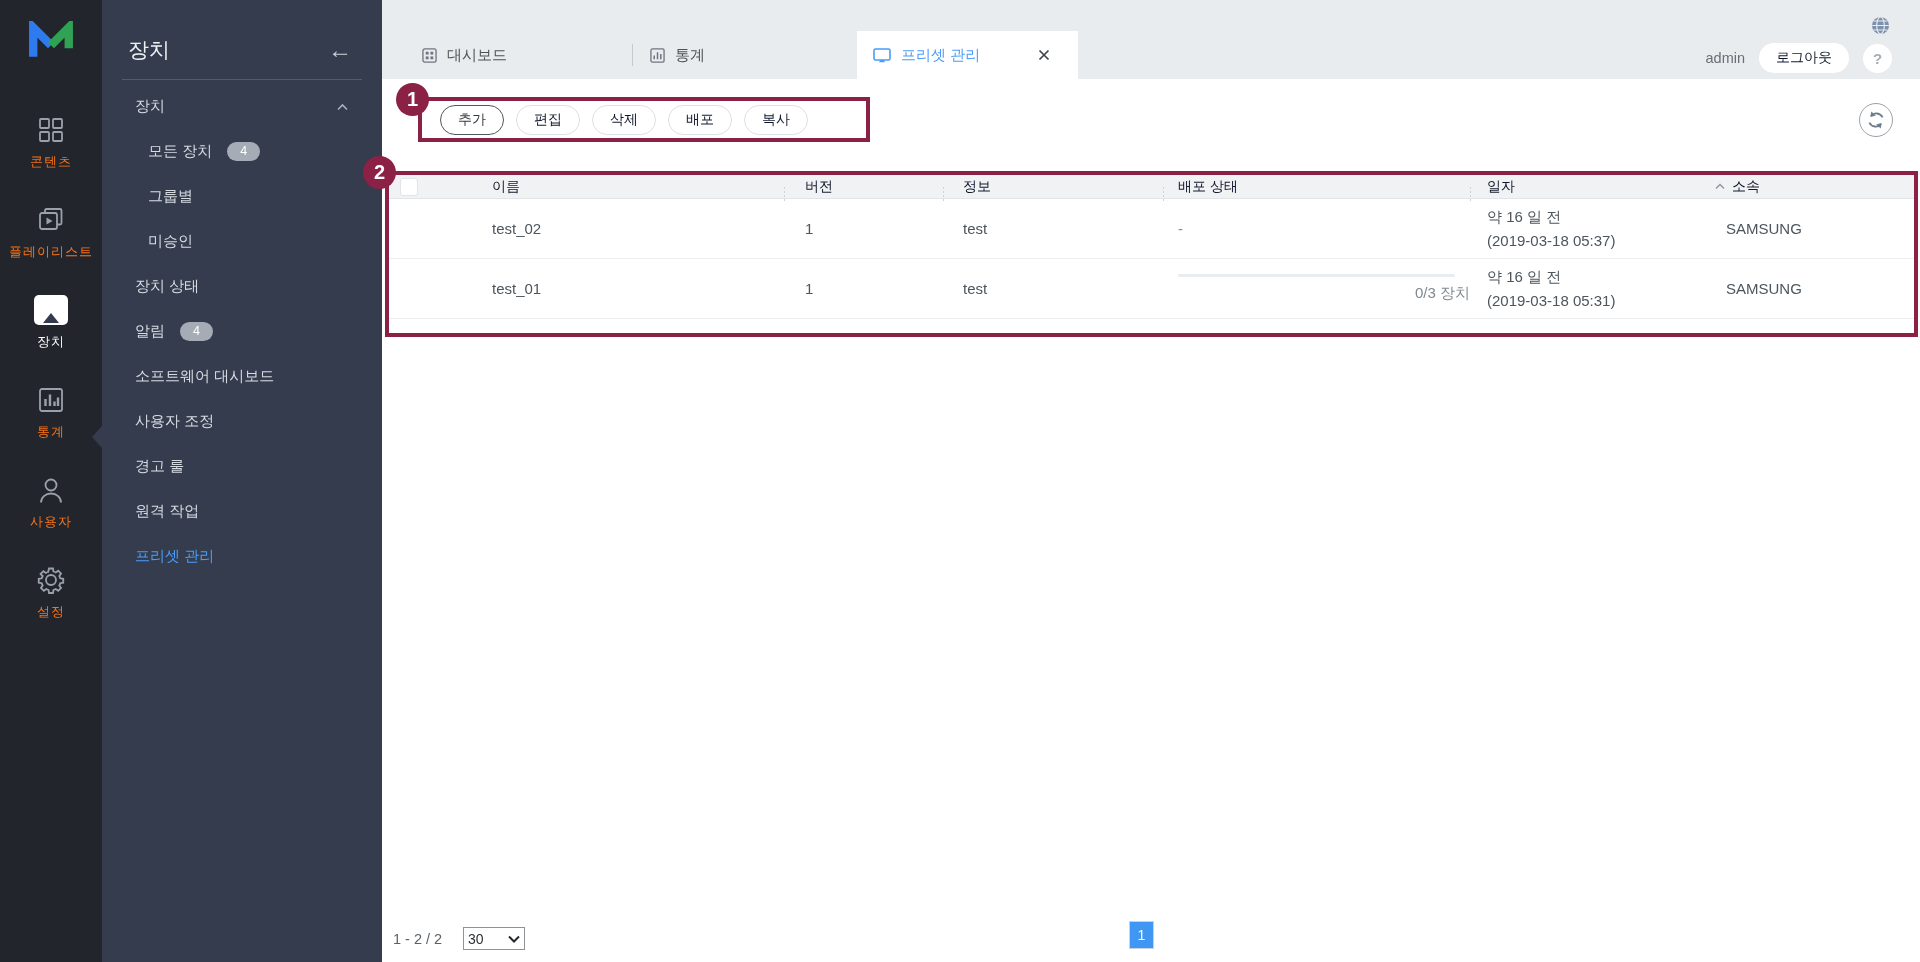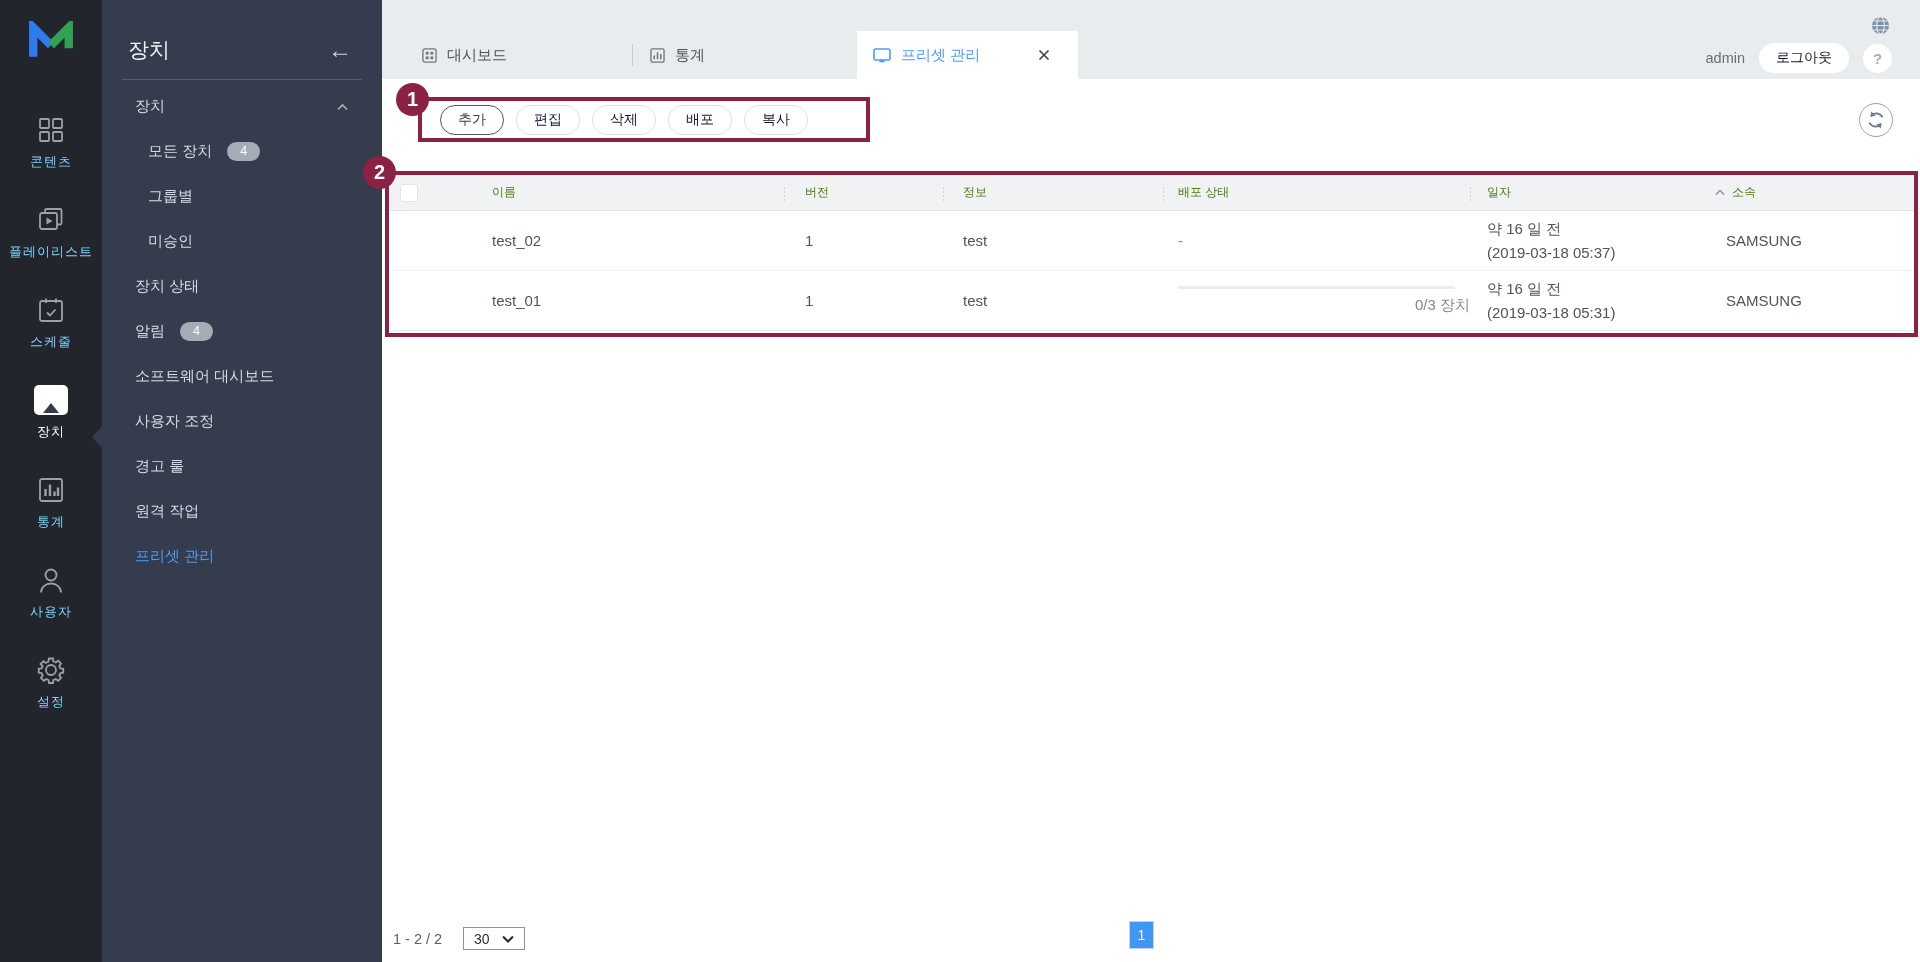--- a/index.html
+++ b/index.html
@@ -5,21 +5,21 @@
   * { box-sizing: border-box; margin: 0; padding: 0; }
   html,body { width:1920px; height:962px; overflow:hidden; }
   body { display:flex; background:#fff; font-family:"Liberation Sans","DejaVu Sans",sans-serif; }
 
   
   .iconbar { width:102px; background:#22262c; flex-shrink:0; display:flex; flex-direction:column; align-items:center; }
   .logo-box { margin-top:20px; height:40px; display:flex; align-items:center; }
   .ib-nav { margin-top:53px; width:100%; }
   .ib-item { height:90px; display:flex; flex-direction:column; align-items:center; cursor:pointer; }
   .ib-icon { width:36px; height:34px; display:flex; align-items:center; justify-content:center; position:relative; }
-  .ib-label { margin-top:6px; font-size:13px; color:#7dd3fc; letter-spacing:1px; }
+  .ib-label { margin-top:6px; font-size:13px; color:#f97316; letter-spacing:1px; }
   .ib-item.active .ib-label { color:#fff; }
   .device-tile { width:34px; height:30px; background:#fff; border-radius:5px; position:relative; }
   .device-tile .tri { position:absolute; left:50%; bottom:2px; transform:translateX(-50%); width:0; height:0;
         border-left:8px solid transparent; border-right:8px solid transparent; border-bottom:10px solid #333b4c; }
 
   
   .sidebar { width:280px; background:#343c4e; flex-shrink:0; position:relative; color:#dadfe5; }
   .sb-notch { position:absolute; left:-10px; top:426px; width:0; height:0;
         border-top:11px solid transparent; border-bottom:11px solid transparent; border-right:10px solid #343c4e; }
   .sb-header { display:flex; align-items:center; justify-content:space-between; padding:36px 30px 0 26px; }
@@ -67,39 +67,39 @@
   .anno-box1 { left:36px; top:18px; width:452px; height:45px; }
   .anno-box2 { left:3px; top:92px; right:2px; height:166px; }
   .anno-circle { position:absolute; width:33px; height:33px; border-radius:50%; background:#8b2144; color:#fff;
         font-size:20px; font-weight:bold; display:flex; align-items:center; justify-content:center; z-index:5; }
   .anno-c1 { left:14px; top:4px; }
   .anno-c2 { left:-19px; top:77px; }
 
   
   .tbl { position:absolute; left:5px; right:4px; top:96px; }
   .trow { display:grid; grid-template-columns:53px 344px 159px 220px 307px 230px 1fr; align-items:center; }
-  .thead { height:36px; background:#f0f2f4; color:#4d7c0f; font-size:12px; border-bottom:1px solid #e2e5e8; }
+  .thead { height:24px; background:#f0f2f4; color:#0f172a; font-size:14px; border-bottom:1px solid #e2e5e8; }
   .th { position:relative; height:100%; display:flex; align-items:center; }
   .th.sep::before { content:""; position:absolute; left:0; top:12px; width:1px; height:16px;
         background:repeating-linear-gradient(#cfd3d7 0 2px, transparent 2px 4px); }
   .checkbox { width:18px; height:18px; background:#fff; border:1px solid #e1e4e8; border-radius:3px; margin-left:13px; cursor:pointer; }
   .c-name { padding-left:52px; } .c-ver { padding-left:21px; } .c-info { padding-left:20px; }
   .c-status { padding-left:15px; } .c-date { padding-left:17px; } .c-org { padding-left:15px; }
   .td-org { padding-left:26px; }
   .sort-ic { margin-right:7px; display:flex; }
   .tr { height:60px; background:#fff; border-bottom:1px solid #eceef0; font-size:15px; color:#4d555d; }
   .dim { color:#82898f; }
   .date-cell { line-height:1.55; }
   .status-stack { display:flex; flex-direction:column; justify-content:center;text-align:right; }
   .progress-track { width:277px; height:3px; background:#e9edf0; border-radius:2px; margin-bottom:7px; }
 
   
   .pg-range { position:absolute; left:11px; top:852px; font-size:14.5px; color:#5b6167; }
   .pg-size { position:absolute; left:81px; top:848px; width:62px; height:23px; border:1px solid #8d9399; background:#fff;
-        display:flex; align-items:center; padding:0 10px; font-size:14px; color:#2c3136; cursor:pointer; }
+        display:flex; align-items:center; padding:0 4px; font-size:14px; color:#2c3136; cursor:pointer; }
   .pg-size .sel-chev { margin-left:auto; display:flex; }
   .pg-btn { position:absolute; left:748px; top:843px; width:23px; height:26px; background:#3f97f3; color:#fff;
         font-size:14px; display:flex; align-items:center; justify-content:center; box-shadow:0 0 0 1px #c4d3df; cursor:pointer; }
 </style>
 </head>
 <body>
 
 <div class="iconbar">
   <div class="logo-box">
     <svg width="46" height="38" viewBox="0 0 44 36">
@@ -121,30 +121,20 @@
     </div>
     <div class="ib-item">
       <div class="ib-icon">
         <svg width="30" height="30" viewBox="0 0 30 30" fill="none" stroke="#9aa1aa" stroke-width="1.8">
           <path d="M9 8 V5.5 a1.5 1.5 0 0 1 1.5-1.5 H24 a1.5 1.5 0 0 1 1.5 1.5 V18 a1.5 1.5 0 0 1 -1.5 1.5 H21"></path>
           <rect x="4" y="8" width="17" height="16" rx="2"></rect>
           <path d="M10.5 12.5 L16.5 16 L10.5 19.5 Z" fill="#9aa1aa" stroke="none"></path>
         </svg>
       </div>
       <div class="ib-label">플레이리스트</div>
-    </div>
-    <div class="ib-item">
-      <div class="ib-icon">
-        <svg width="30" height="30" viewBox="0 0 30 30" fill="none" stroke="#9aa1aa" stroke-width="1.8">
-          <rect x="4" y="6" width="22" height="20" rx="2"></rect>
-          <path d="M10 3.5 V8 M20 3.5 V8"></path>
-          <path d="M11 17.5 l3 3 5.5-6"></path>
-        </svg>
-      </div>
-      <div class="ib-label">스케줄</div>
     </div>
     <div class="ib-item active">
       <div class="ib-icon">
         <div class="device-tile">
             <div class="tri"></div>
           </div>
       </div>
       <div class="ib-label">장치</div>
     </div>
     <div class="ib-item">

